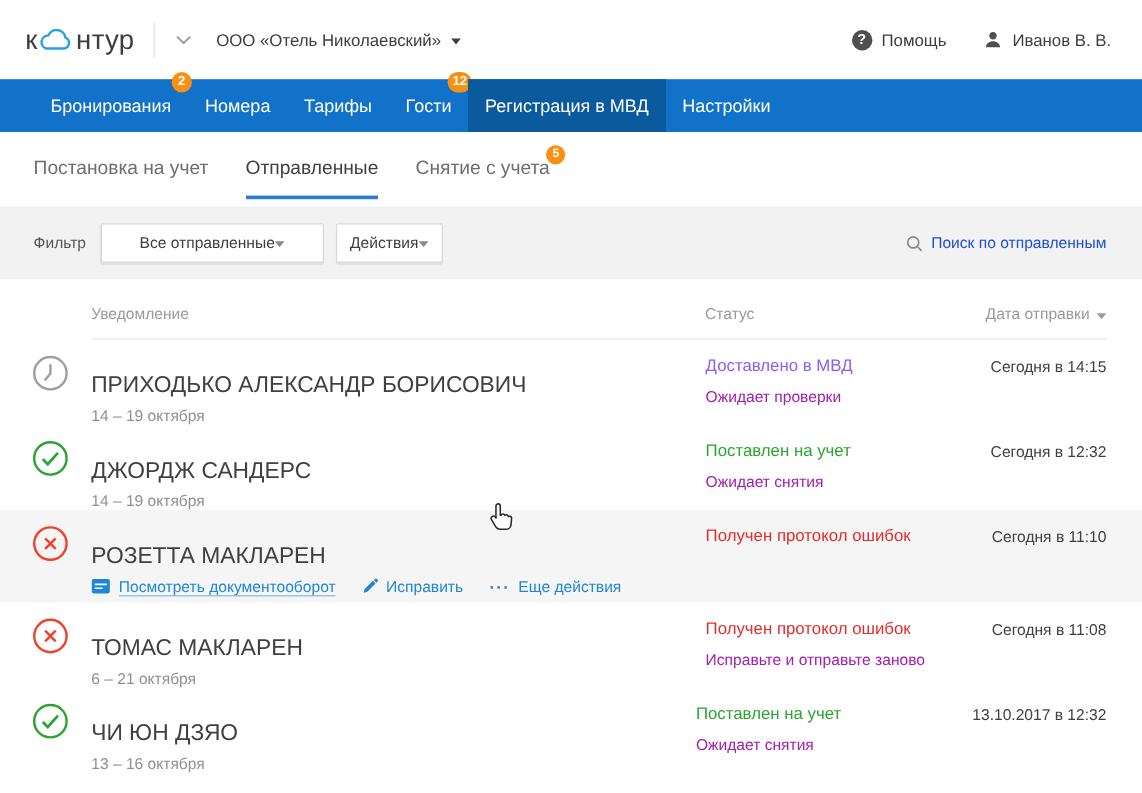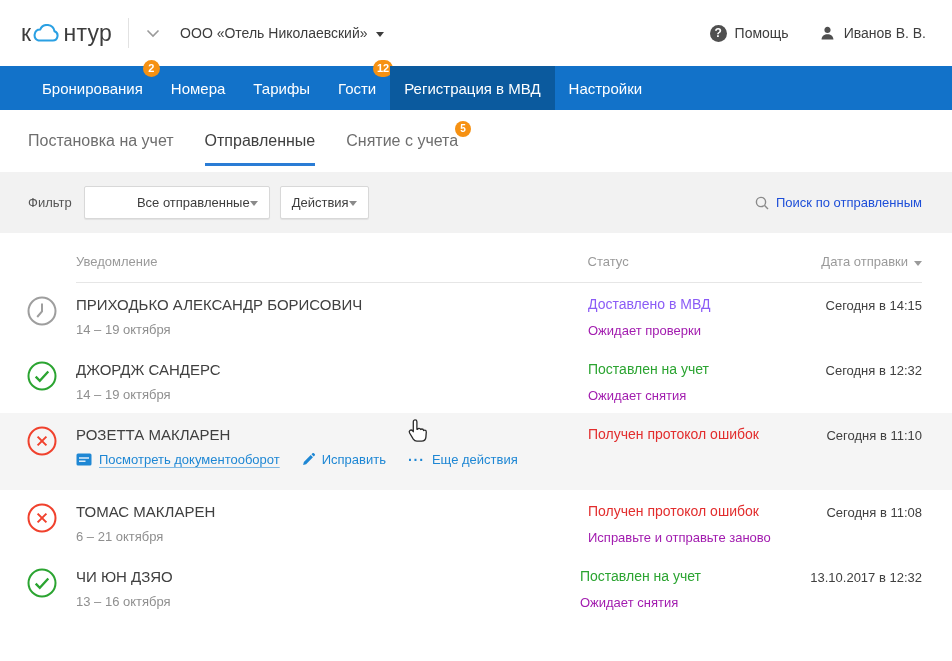--- a/index.html
+++ b/index.html
@@ -40,21 +40,21 @@
   
   .tabs{height:62px;display:flex;align-items:center;padding-left:28px;background:#fff;}
   .tab{font-size:16px;color:#6e6e6e;margin-right:31px;position:relative;height:100%;display:flex;align-items:center;cursor:pointer;white-space:nowrap;}
   .tab.active{color:#404040;}
   .tab.active::after{content:'';position:absolute;left:0;right:0;bottom:6px;height:3px;background:var(--tab-underline);}
   .tab-badge{position:absolute;top:11px;right:-13px;min-width:16px;height:16px;border-radius:8px;line-height:16px;font-size:10px;}
 
   
   .filterbar{height:61px;background:var(--filter-bg);display:flex;align-items:center;padding:0 30px 0 28px;}
   .filter-label{font-size:13px;color:#555;margin-right:12px;}
-  .select{height:33px;background:#fff;border:1px solid #d8d8d8;border-radius:2px;display:flex;align-items:center;justify-content:flex-end;padding:0 11px;font-size:13px;color:#3d3d3d;box-shadow:0 1px 1px rgba(0,0,0,.07);cursor:pointer;}
+  .select{height:33px;background:#fff;border:1px solid #d8d8d8;border-radius:2px;display:flex;align-items:center;justify-content:center;padding:0 11px;font-size:13px;color:#3d3d3d;box-shadow:0 1px 1px rgba(0,0,0,.07);cursor:pointer;}
   .select-filter{width:186px;margin-right:10px;}
   .select-actions{}
   .search-link{margin-left:auto;display:flex;align-items:center;gap:7px;color:#1d4ed8;font-size:13px;cursor:pointer;}
   .search-glyph circle{fill:none;stroke:#8a8a8a;stroke-width:1.4;}
   .search-glyph path{stroke:#8a8a8a;stroke-width:1.4;}
 
   
   .table{padding-top:21px;background:#fff;}
   .thead{display:flex;margin:0 30px 0 76px;padding-bottom:13px;border-bottom:1px solid var(--border-gray);font-size:13px;color:var(--text-gray);}
   .th-main{width:512px;}
@@ -64,21 +64,21 @@
 
   .row{display:flex;min-height:65px;padding:12px 30px 0 27px;cursor:pointer;}
   .row.hovered{background:var(--hover-bg);min-height:77px;}
   .row-icon{width:30px;height:30px;margin-right:19px;flex:none;margin-top:1px;}
   .row-icon svg{display:block;}
   .icon-clock circle,.icon-clock path{fill:none;stroke:#9e9e9e;stroke-width:2;}
   .icon-check circle,.icon-check path{fill:none;stroke:var(--green);stroke-width:2;}
   .icon-check path{stroke-width:2.3;}
   .icon-x circle,.icon-x path{fill:none;stroke:var(--red-icon);stroke-width:2;}
   .cell-main{width:512px;}
-  .row-name{font-size:15px;color:#404040;line-height:19px;}
+  .row-name{font-size:19px;color:#404040;line-height:19px;margin-top:17px;}
   .row-dates{font-size:13px;color:#8f8f8f;margin-top:8px;}
   .cell-status{width:234px;}
   .status{font-size:14px;line-height:19px;}
   .status.dark{color:#8b5cf6;}
   .status.green{color:var(--green);}
   .status.red{color:var(--red-text);}
   .substatus{font-size:13px;color:#a21caf;margin-top:9px;}
   .cell-date{flex:1;text-align:right;font-size:13px;color:#404040;padding-top:3px;white-space:nowrap;}
 
   .row-actions{display:flex;align-items:center;gap:22px;margin-top:8px;font-size:13px;}

